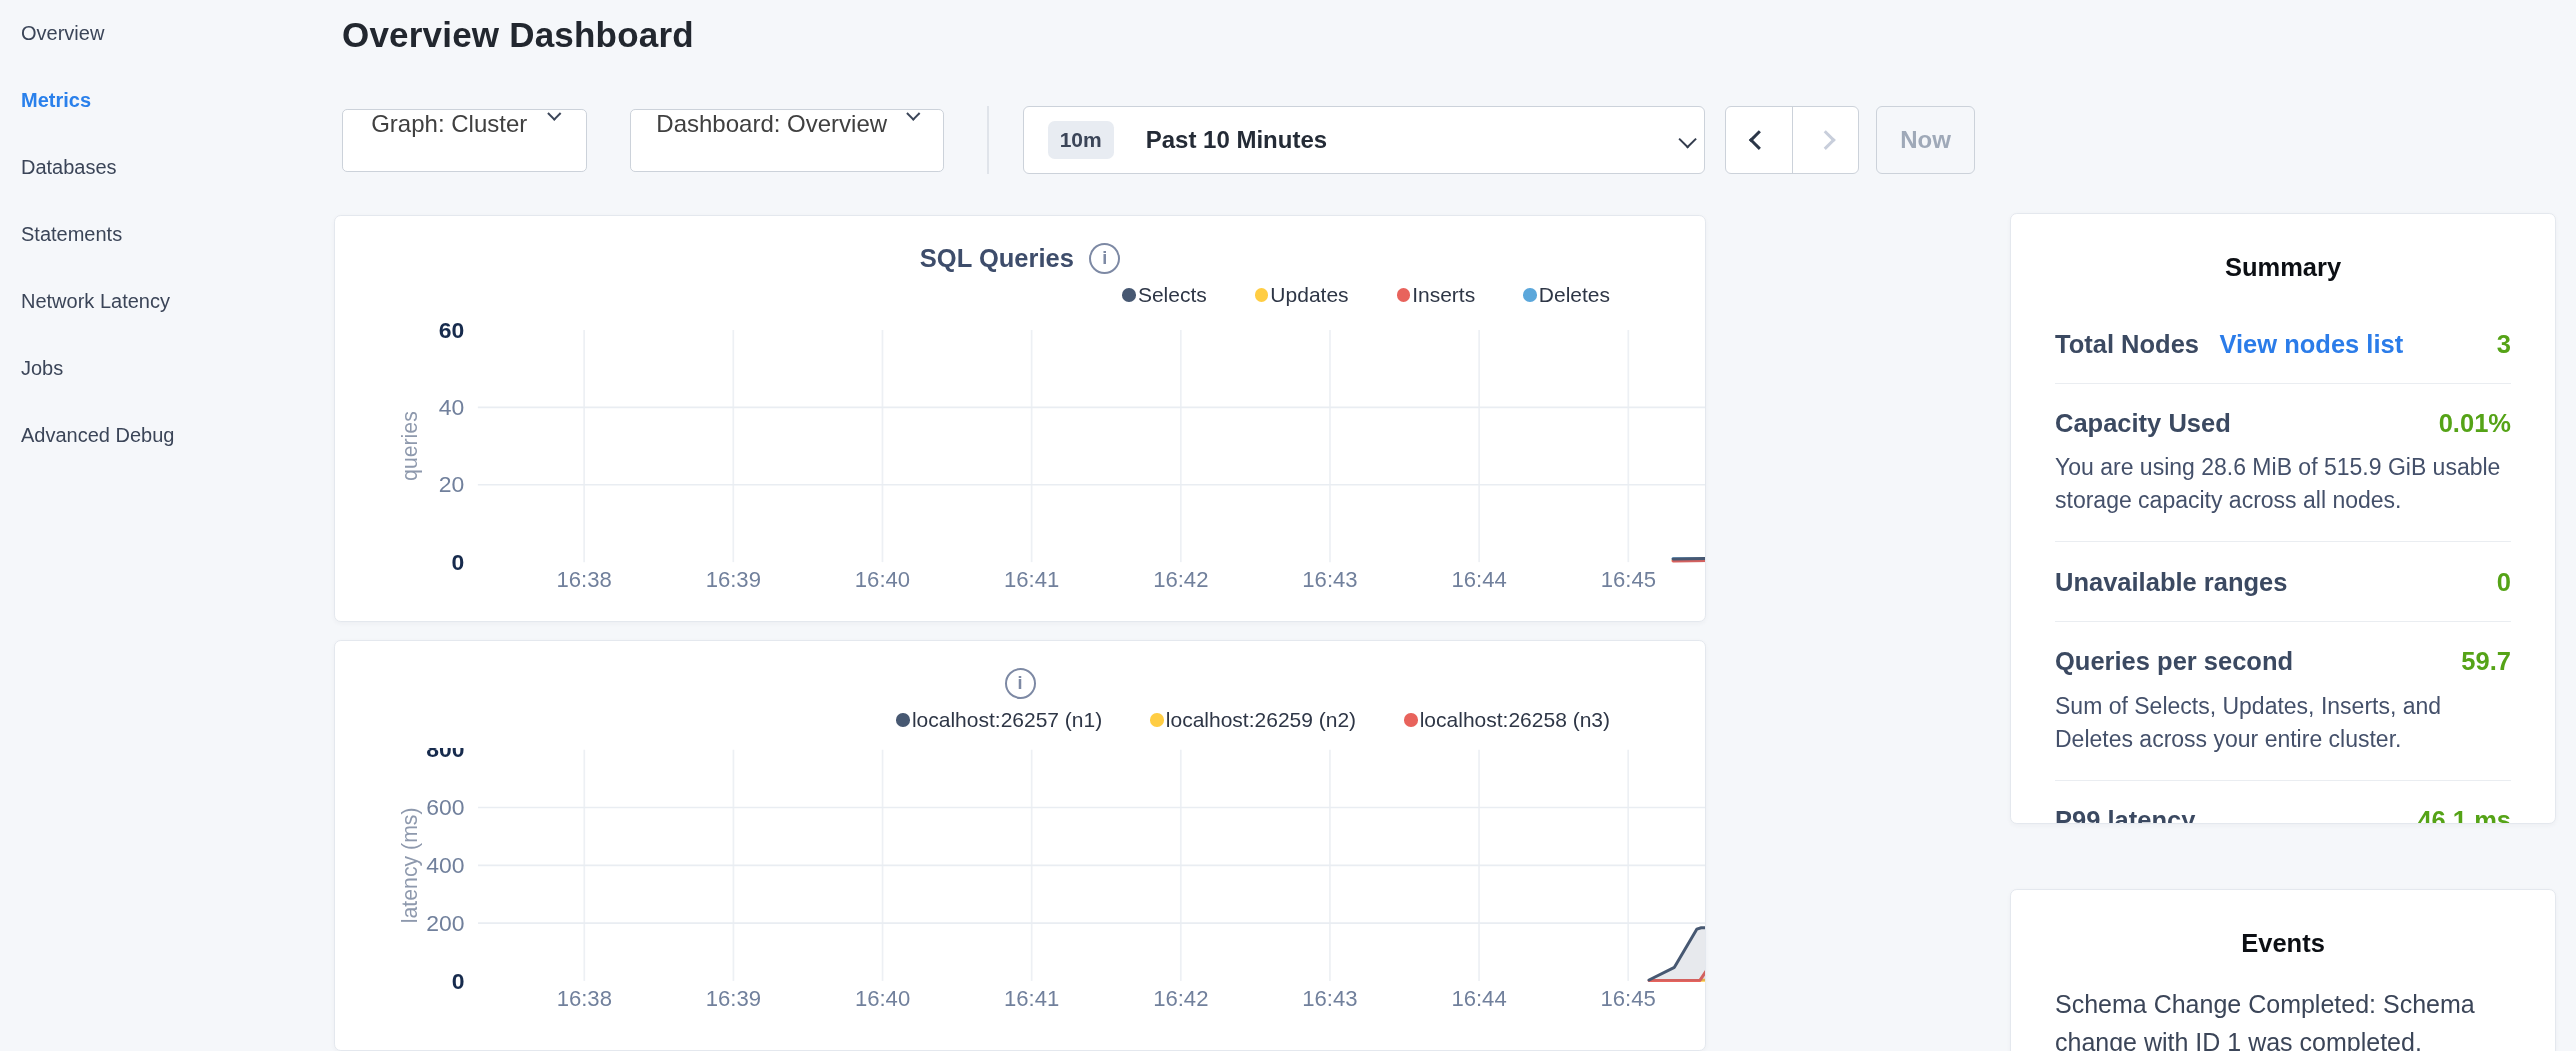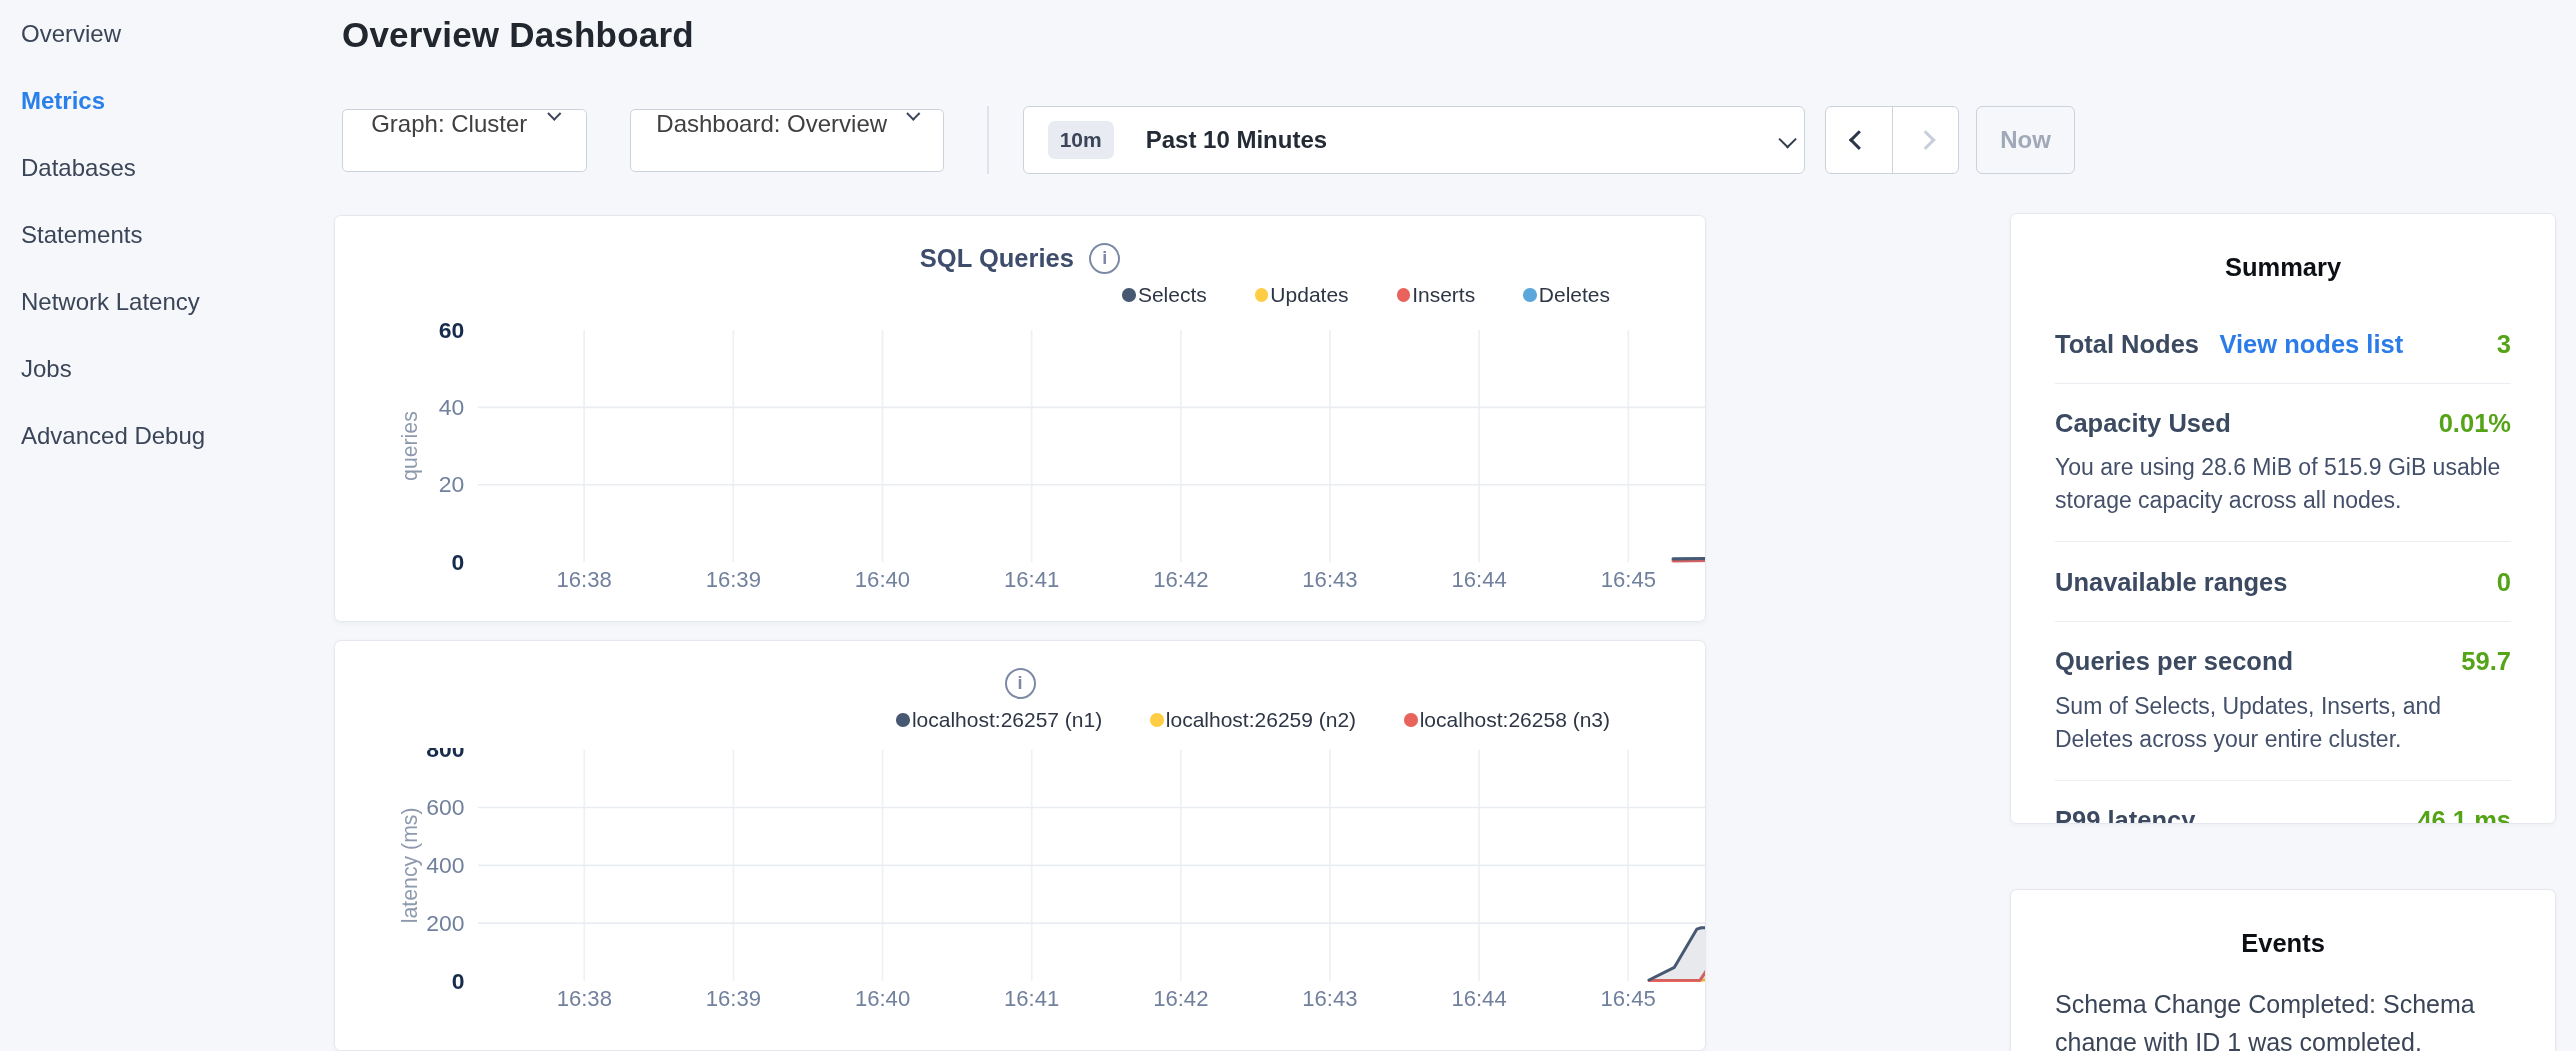--- a/index.html
+++ b/index.html
@@ -2,34 +2,34 @@
 <html style="font-size:13.6px"><head>
 <meta charset="utf-8">
 <style>
   * { margin:0; padding:0; box-sizing:border-box; }
   html,body { width:2576px; height:1051px; overflow:hidden; }
   body { background:#f5f7fa; font-family:"Liberation Sans", sans-serif; position:relative; color:#3b4558; }
 
   
   .sidebar { position:absolute; left:0; top:0; width:323px; padding-top:0; }
   .nav-item { height:67px; display:flex; align-items:center; padding-left:21px;
-              font-size:24px; font-weight:500; color:#3b4558; cursor:pointer; }
+              font-size:20px; font-weight:500; color:#3b4558; cursor:pointer; }
   .nav-item.active { color:#2a80eb; font-weight:700; }
 
   
   .page-title { position:absolute; left:342px; top:15.3px; font-size:35px; font-weight:700; color:#22272f; letter-spacing:0.2px; }
   .toolbar { position:absolute; left:342px; top:106px; height:68px; display:flex; align-items:center; }
   .dd-btn { height:63px; background:#fff; border:1.7px solid #ccd2da; border-radius:5.1px;
             display:flex; align-items:flex-start; justify-content:center; gap:20.4px;
             font-size:24px; font-weight:400; color:#404040; cursor:pointer; }
   .dd-graph { width:245px; margin-right:43px; }
   .dd-dash  { width:314px; margin-right:43px; }
   .v-sep { width:1.7px; height:68px; background:#e0e4ea; margin-right:34px; }
   .chev { display:inline-block; width:10.2px; height:10.2px; border-right:2.6px solid #3b4558; border-bottom:2.6px solid #3b4558; transform:rotate(45deg) translateY(-1.7px); }
-  .time-select { width:782px; height:68px; background:#fff; border:1.7px solid #ccd2da; border-radius:6px;
+  .time-select { width:682px; height:68px; background:#fff; border:1.7px solid #ccd2da; border-radius:6px;
                  display:flex; align-items:center; padding:0 11px 0 24px; margin-right:20.4px; cursor:pointer; }
   .time-badge { background:#e8ecf2; border-radius:6.8px; padding:6.8px 12px; font-size:21px; font-weight:700; color:#3b4558; }
   .time-label { margin-left:32px; font-size:24px; font-weight:700; color:#242b36; }
   .time-chev { margin-left:auto; width:12.8px; height:12.8px; border-width:2.1px; border-color:#333c4d; }
   .pager { width:134px; height:68px; background:#fff; border:1.7px solid #ccd2da; border-radius:6px; display:flex; margin-right:17px; overflow:hidden; }
   .pager-half { flex:1; display:flex; align-items:center; justify-content:center; cursor:pointer; }
   .pager-prev { border-right:1.7px solid #ccd2da; }
   .chev-left  { width:13.6px; height:13.6px; border-left:3.8px solid #2b3648; border-bottom:3.8px solid #2b3648; transform:rotate(45deg); }
   .chev-right { width:13.6px; height:13.6px; border-right:3.8px solid #c8cedb; border-top:3.8px solid #c8cedb; transform:rotate(45deg); }
   .now-btn { width:99px; height:68px; border:1.7px solid #ccd2da; border-radius:6px; background:transparent;

